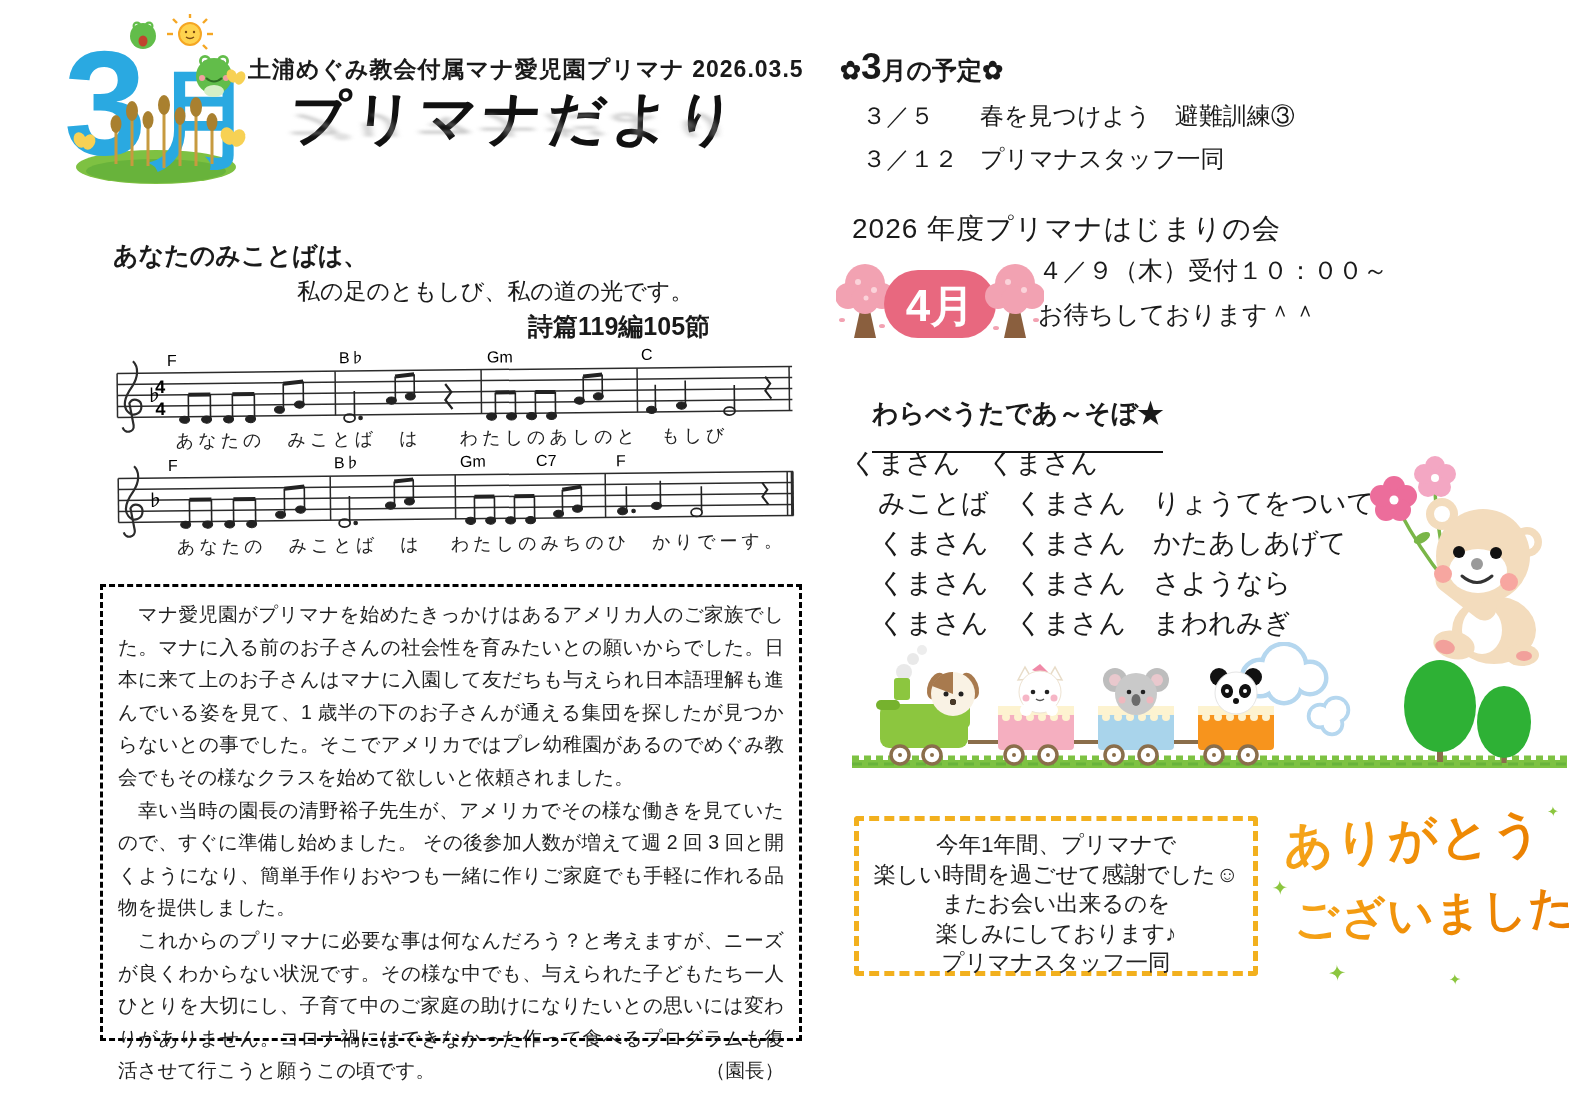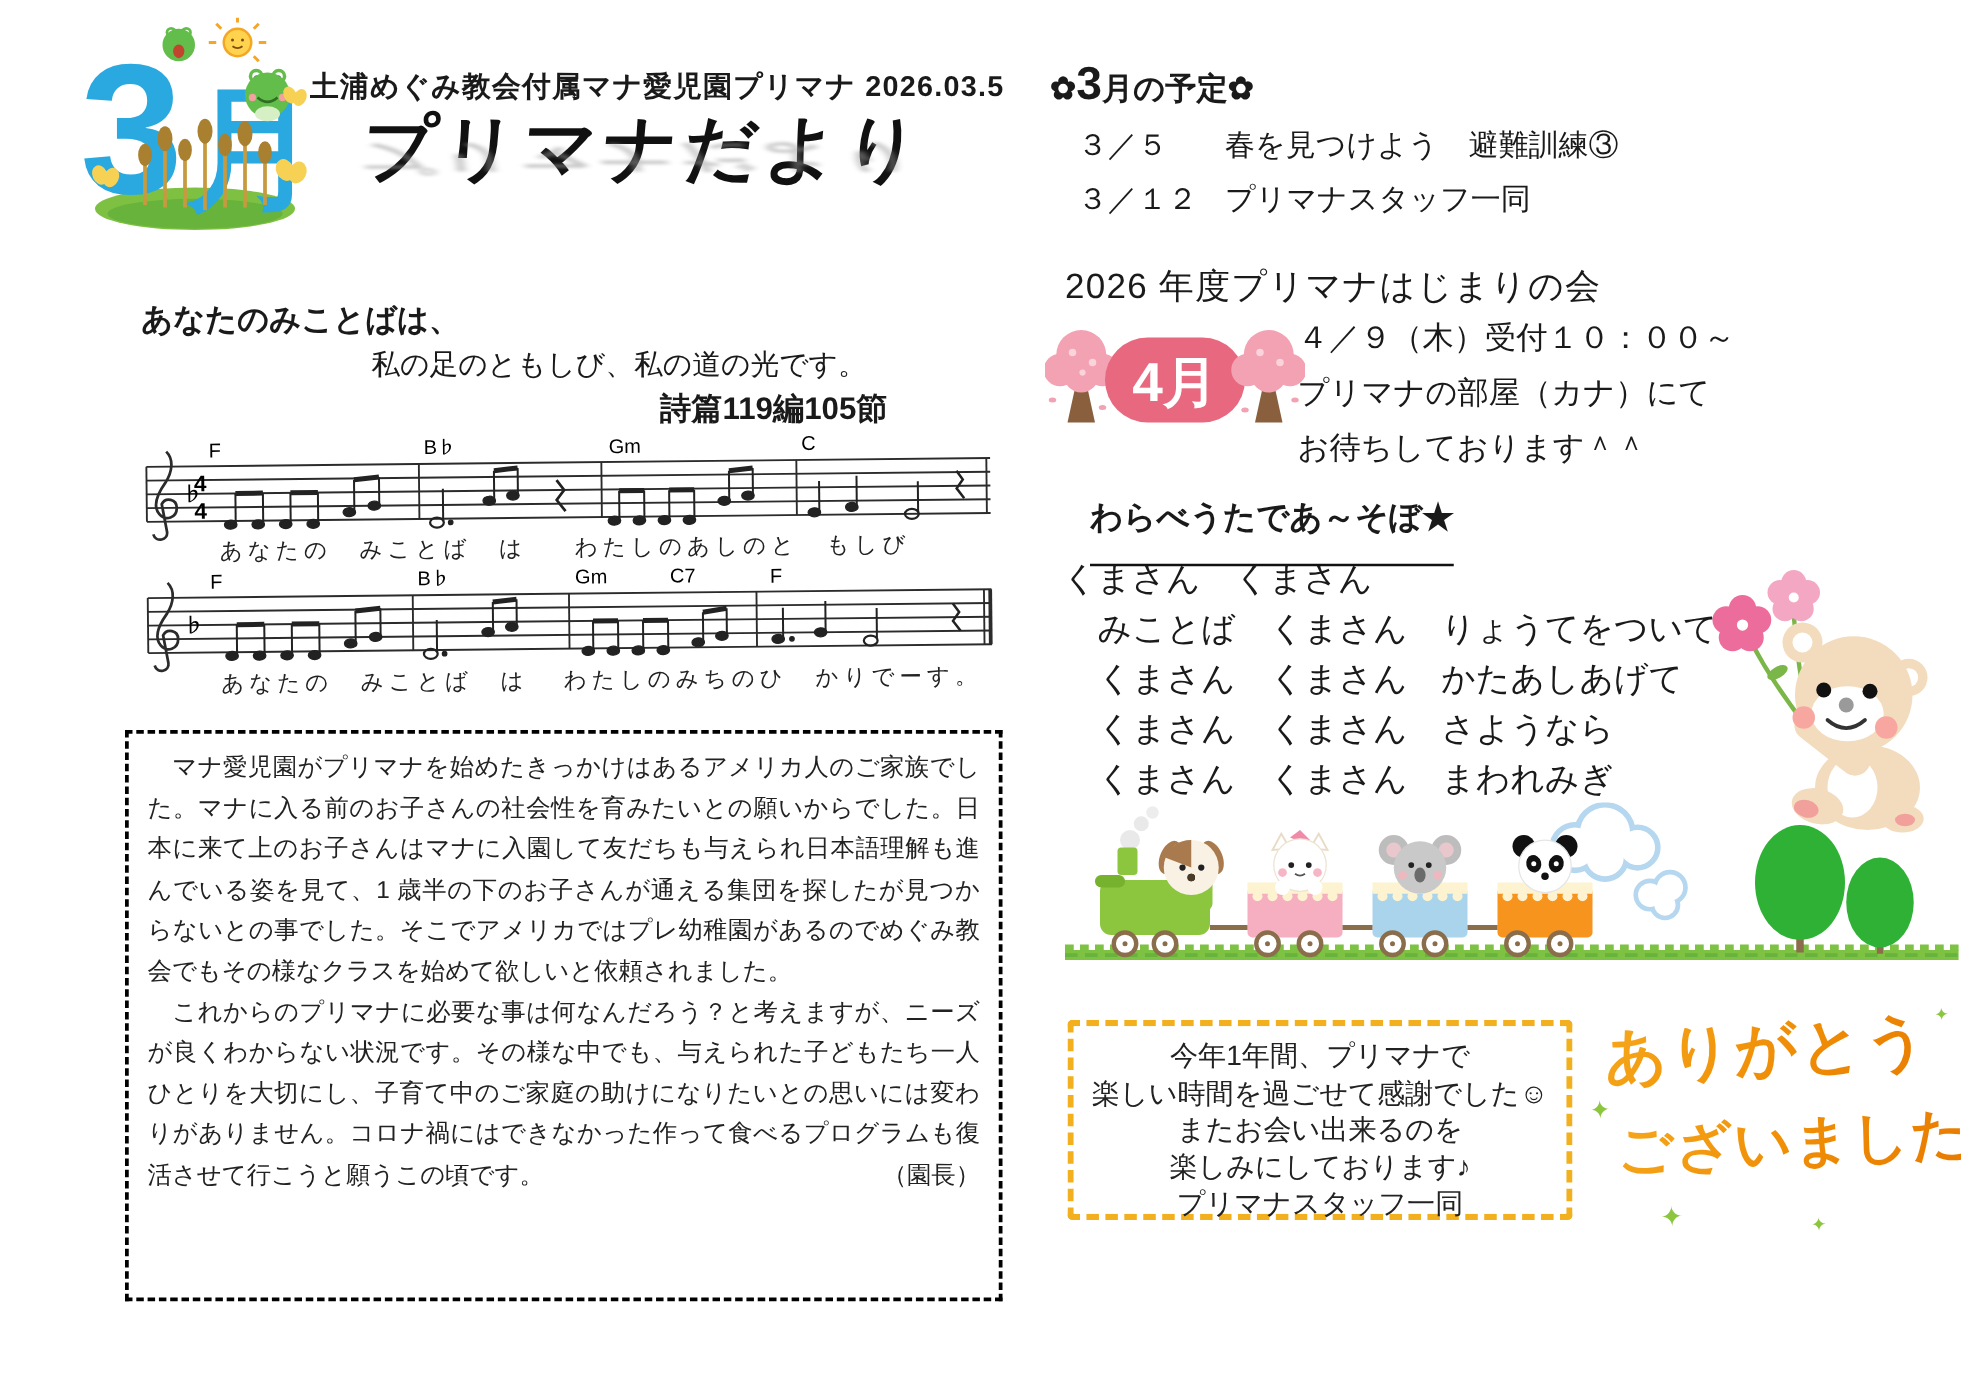--- a/index.html
+++ b/index.html
@@ -340,20 +340,21 @@
 
       <text x="86" y="94" font-size="18" letter-spacing="4" fill="#222">あなたの　みことば　は</text>
       <text x="370" y="94" font-size="18" letter-spacing="4" fill="#222">わたしのあしのと　もしび</text>
       <text x="86" y="200" font-size="18" letter-spacing="4" fill="#222">あなたの　みことば　は</text>
       <text x="360" y="200" font-size="18" letter-spacing="4" fill="#222">わたしのみちのひ　かりでーす。</text>
     </svg>
   </div>
 
   <div class="abs article-box">
     <p>　マナ愛児園がプリマナを始めたきっかけはあるアメリカ人のご家族でした。マナに入る前のお子さんの社会性を育みたいとの願いからでした。日本に来て上のお子さんはマナに入園して友だちも与えられ日本語理解も進んでいる姿を見て、1 歳半の下のお子さんが通える集団を探したが見つからないとの事でした。そこでアメリカではプレ幼稚園があるのでめぐみ教会でもその様なクラスを始めて欲しいと依頼されました。</p>
+    <p>　幸い当時の園長の清野裕子先生が、アメリカでその様な働きを見ていたので、すぐに準備し始めました。 その後参加人数が増えて週 2 回 3 回と開くようになり、簡単手作りおやつも一緒に作りご家庭でも手軽に作れる品物を提供しました。</p>
     <p><span>　これからのプリマナに必要な事は何なんだろう？と考えますが、ニーズが良くわからない状況です。その様な中でも、与えられた子どもたち一人ひとりを大切にし、子育て中のご家庭の助けになりたいとの思いには変わりがありません。コロナ禍にはできなかった作って食べるプログラムも復活させて行こうと願うこの頃です。</span><span class="sig">（園長）</span></p>
   </div>
 
   <div class="abs hajimari-heading">2026 年度プリマナはじまりの会</div>
 
   <div class="abs badge-box">
     <svg width="208" height="120" viewBox="0 0 208 120">
 
       <g>
         <path d="M24 88 L24 62 L34 62 L34 88 Z" fill="#8a5f3e"></path>
@@ -382,21 +383,20 @@
         <circle cx="22" cy="36" r="3" fill="#fbd3da"></circle>
           <circle cx="38" cy="44" r="3" fill="#fbd3da"></circle>
         <ellipse cx="50" cy="74" rx="3" ry="2" fill="#f2a2b2"></ellipse>
           <ellipse cx="10" cy="82" rx="3" ry="2" fill="#f2a2b2"></ellipse>
       </g>
     </svg>
   </div>
 
   <div class="abs hajimari-lines">
     <div>４／９（木）受付１０：００～</div>
-    <div>プリマナの部屋（カナ）にて</div>
     <div>お待ちしております＾＾</div>
   </div>
 
   <div class="abs warabe-heading">わらべうたであ～そぼ★</div>
   <div class="abs kuma-lines">
     <div>くまさん　くまさん</div>
     <div class="indent">みことば　くまさん　りょうてをついて</div>
     <div class="indent">くまさん　くまさん　かたあしあげて</div>
     <div class="indent">くまさん　くまさん　さようなら</div>
     <div class="indent">くまさん　くまさん　まわれみぎ</div>

